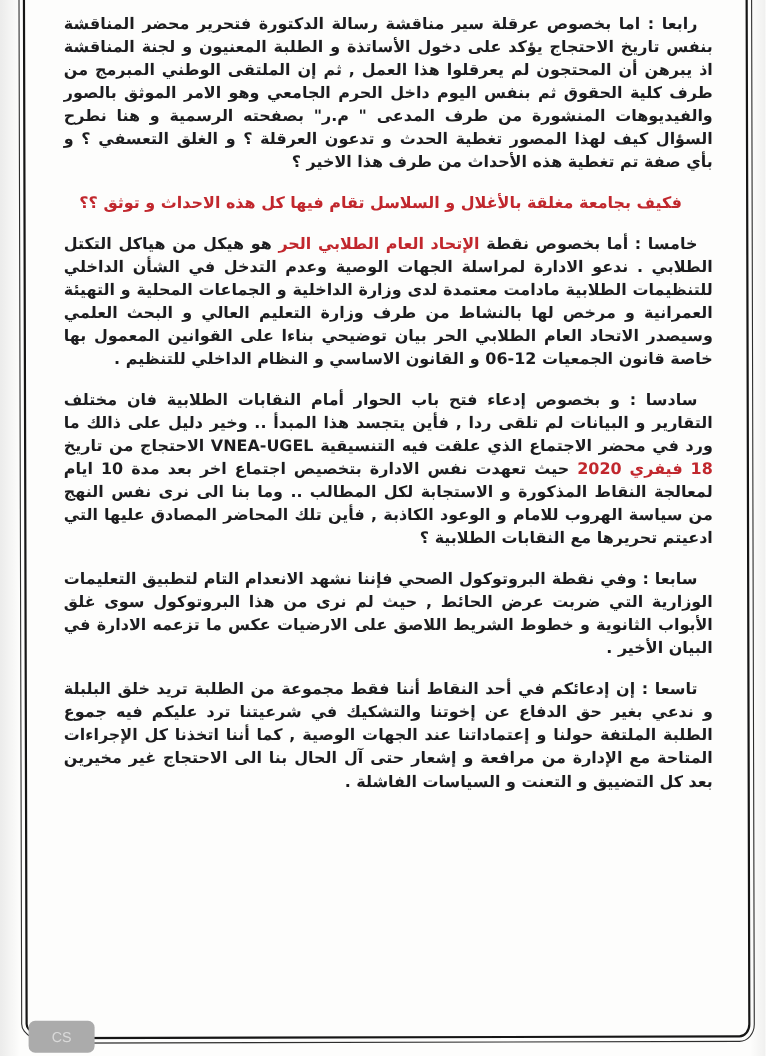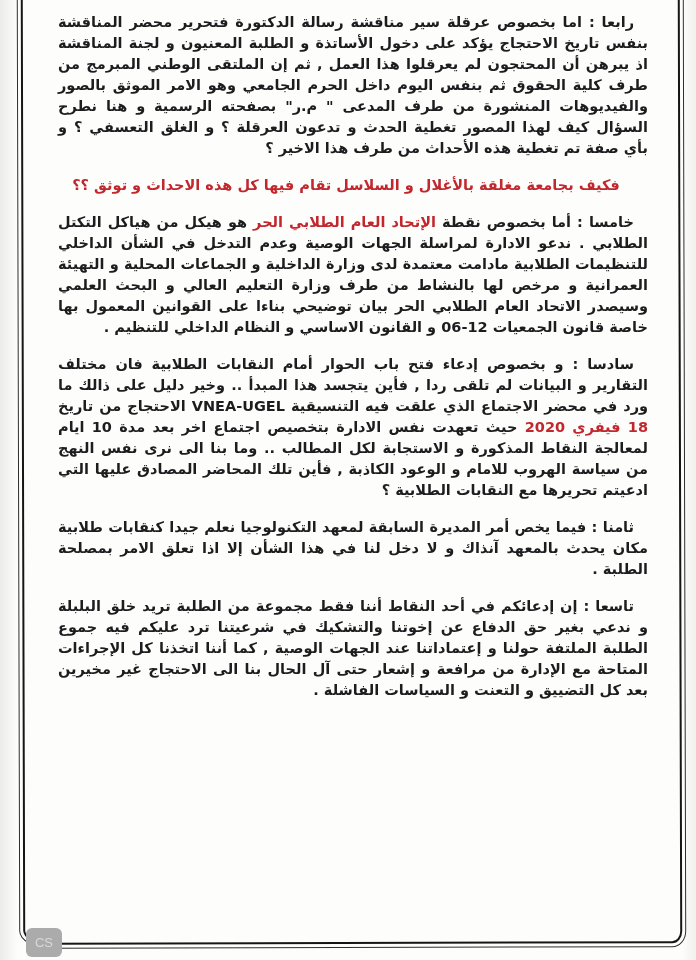--- a/index.html
+++ b/index.html
@@ -62,21 +62,21 @@
   .watermark {
     position: absolute;
     left: 26px;
     bottom: 3px;
     display: flex;
     align-items: center;
     gap: 11px;
     pointer-events: none;
   }
   .cs-icon {
-    width: 36px;
+    width: 60px;
     height: 29px;
     background: #ababab;
     border-radius: 6px;
     color: #d9d9d9;
     font-size: 13px;
     font-weight: 400;
     display: flex;
     align-items: center;
     justify-content: center;
     font-family: "Liberation Sans", sans-serif;
@@ -94,20 +94,20 @@
 
 <div class="scan-shade"></div>
 
 <div class="frame"></div>
 
 <div class="content" dir="rtl">
   <p><span>رابعا : اما بخصوص عرقلة سير مناقشة رسالة الدكتورة فتحرير محضر المناقشة بنفس تاريخ الاحتجاج يؤكد على دخول الأساتذة و الطلبة المعنيون و لجنة المناقشة اذ يبرهن أن المحتجون لم يعرقلوا هذا العمل , ثم إن الملتقى الوطني المبرمج من طرف كلية الحقوق ثم بنفس اليوم داخل الحرم الجامعي وهو الامر الموثق بالصور والفيديوهات المنشورة من طرف المدعى " م.ر" بصفحته الرسمية و هنا نطرح السؤال كيف لهذا المصور تغطية الحدث و تدعون العرقلة ؟ و الغلق التعسفي ؟ و بأي صفة تم تغطية هذه الأحداث من طرف هذا الاخير ؟</span></p>
   <p class="red-heading"><span class="red">فكيف بجامعة مغلقة بالأغلال و السلاسل تقام فيها كل هذه الاحداث و توثق ؟؟</span></p>
   <p><span>خامسا : أما بخصوص نقطة </span><span class="red">الإتحاد العام الطلابي الحر</span><span> هو هيكل من هياكل التكتل الطلابي . ندعو الادارة لمراسلة الجهات الوصية وعدم التدخل في الشأن الداخلي للتنظيمات الطلابية مادامت معتمدة لدى وزارة الداخلية و الجماعات المحلية و التهيئة العمرانية و مرخص لها بالنشاط من طرف وزارة التعليم العالي و البحث العلمي وسيصدر الاتحاد العام الطلابي الحر بيان توضيحي بناءا على القوانين المعمول بها خاصة قانون الجمعيات 12-06 و القانون الاساسي و النظام الداخلي للتنظيم .</span></p>
   <p><span>سادسا : و بخصوص إدعاء فتح باب الحوار أمام النقابات الطلابية فان مختلف التقارير و البيانات لم تلقى ردا , فأين يتجسد هذا المبدأ .. وخير دليل على ذالك ما ورد في محضر الاجتماع الذي علقت فيه التنسيقية VNEA-UGEL الاحتجاج من تاريخ </span><span class="red">18 فيفري 2020</span><span> حيث تعهدت نفس الادارة بتخصيص اجتماع اخر بعد مدة 10 ايام لمعالجة النقاط المذكورة و الاستجابة لكل المطالب .. وما بنا الى نرى نفس النهج من سياسة الهروب للامام و الوعود الكاذبة , فأين تلك المحاضر المصادق عليها التي ادعيتم تحريرها مع النقابات الطلابية ؟</span></p>
-  <p><span>ثامنا : فيما يخص أمر المديرة السابقة لمعهد التكنولوجيا نعلم جيدا كنقابات طلابية مكان يحدث بالمعهد آنذاك و لا دخل لنا في هذا الشأن إلا اذا تعلق الامر بمصلحة الطلبة .</span></p>
+  <p><span>سابعا : وفي نقطة البروتوكول الصحي فإننا نشهد الانعدام التام لتطبيق التعليمات الوزارية التي ضربت عرض الحائط , حيث لم نرى من هذا البروتوكول سوى غلق الأبواب الثانوية و خطوط الشريط اللاصق على الارضيات عكس ما تزعمه الادارة في البيان الأخير .</span></p>
   <p><span>تاسعا : إن إدعائكم في أحد النقاط أننا فقط مجموعة من الطلبة تريد خلق البلبلة و ندعي بغير حق الدفاع عن إخوتنا والتشكيك في شرعيتنا ترد عليكم فيه جموع الطلبة الملتفة حولنا و إعتماداتنا عند الجهات الوصية , كما أننا اتخذنا كل الإجراءات المتاحة مع الإدارة من مرافعة و إشعار حتى آل الحال بنا الى الاحتجاج غير مخيرين بعد كل التضييق و التعنت و السياسات الفاشلة .</span></p>
 
 </div>
 
 <div class="watermark">
   <span class="cs-icon">CS</span>
 </div>
 
 </body></html>

